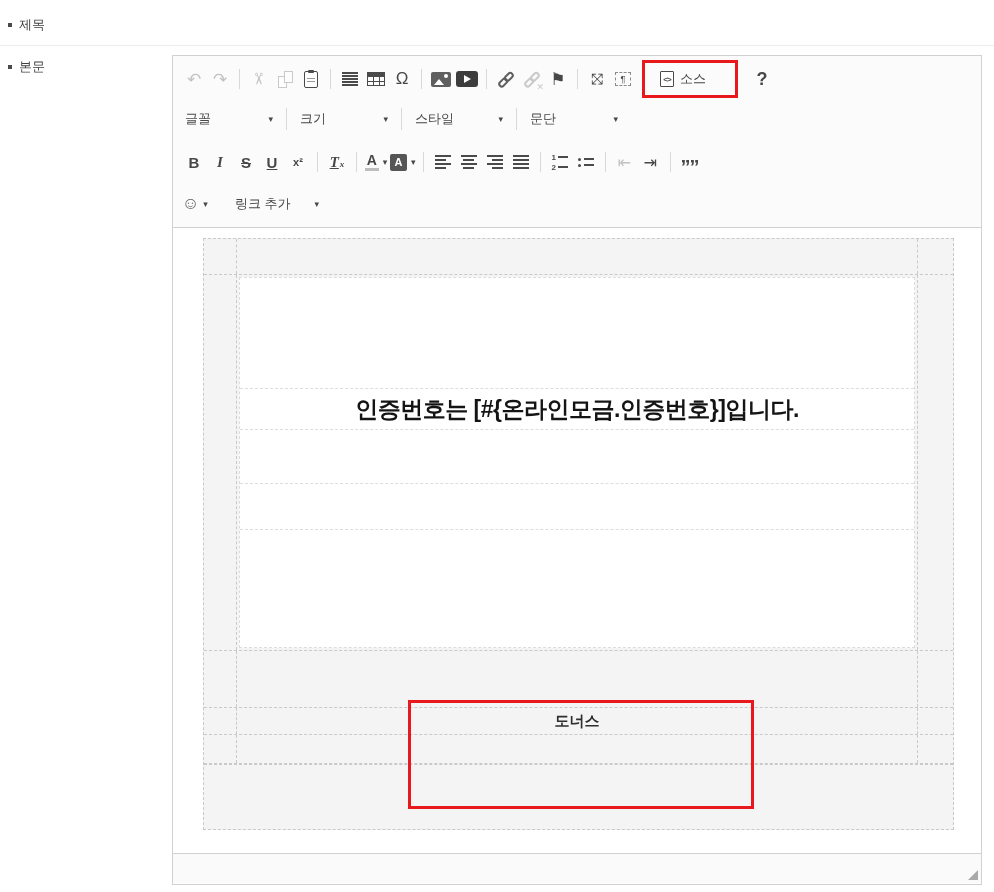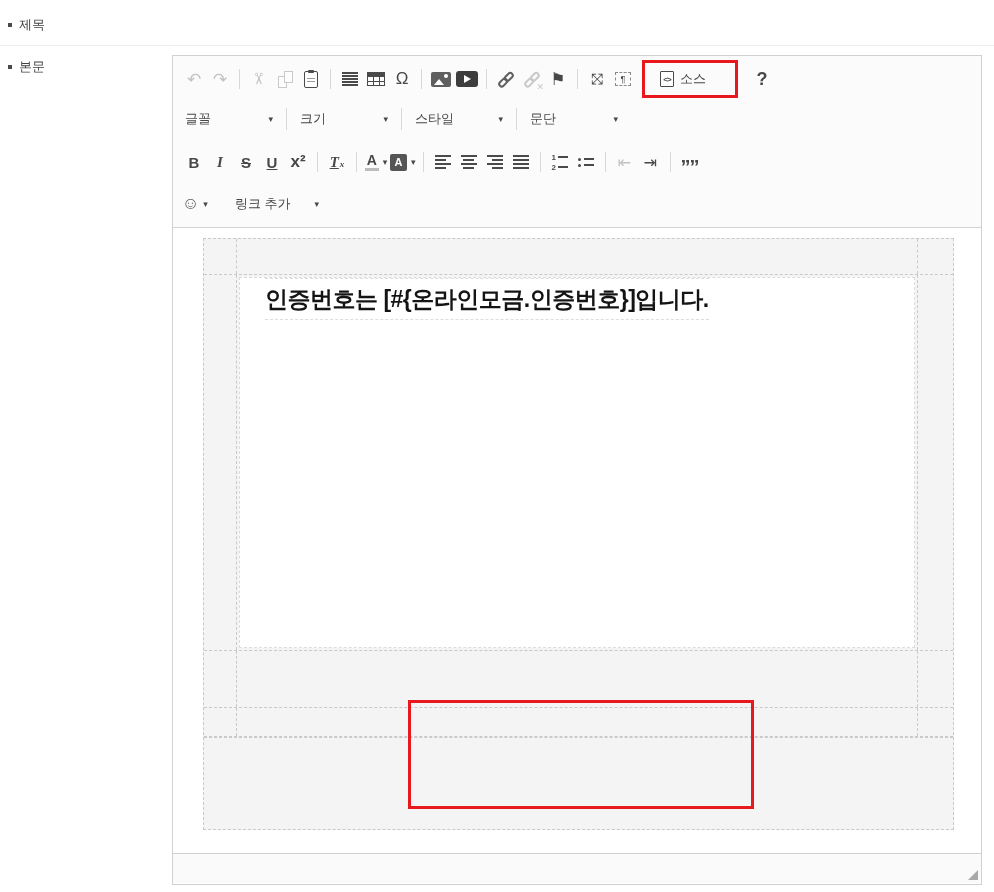--- a/index.html
+++ b/index.html
@@ -68,21 +68,21 @@
   
   .combo { display:inline-flex; align-items:center; justify-content:space-between; width:96px; padding:0 4px;
     font-size:13px; color:#474747; cursor:pointer; flex:none; }
   .combo-sep { width:1px; height:22px; background:#d8d8d8; margin:0 9px; flex:none; }
 
   
   .lt { font-weight:bold; font-size:15px; }
   .lt-i { font-family:"Liberation Serif","DejaVu Serif",serif; font-style:italic; }
   .lt-s { text-decoration:line-through; }
   .lt-u { text-decoration:underline; }
-  .lt-sup { font-size:17px; }
+  .lt-sup { font-size:11px; }
   .icon-tx { font-family:"Liberation Serif","DejaVu Serif",serif; font-style:italic; font-weight:bold; font-size:15px; color:#474747;text-align:right; }
   .icon-tx .t { text-decoration:underline; }
   .icon-tx .sub { font-size:9px; margin-left:1px; }
   .icon-fc { font-weight:bold; font-size:14px; color:#474747; border-bottom:3px solid #bdbdbd; line-height:15px; padding:0 2px; }
   .icon-bc { width:17px; height:17px; background:#555; border-radius:2px; color:#fff; font-weight:bold; font-size:11px;
     display:flex; align-items:center; justify-content:center; }
   .al { background-size:16px 2px,11px 2px,16px 2px,11px 2px; background-position:0 0,0 4px,0 8px,0 12px; }
   .ac { background-size:16px 2px,11px 2px,16px 2px,11px 2px; background-position:0 0,50% 4px,0 8px,50% 12px; }
   .ar { background-size:16px 2px,11px 2px,16px 2px,11px 2px; background-position:0 0,100% 4px,0 8px,100% 12px; }
   .aj { background-size:16px 2px,16px 2px,16px 2px,16px 2px; background-position:0 0,0 4px,0 8px,0 12px; }
@@ -100,21 +100,21 @@
   
   #content { position:relative; height:625px; background:#fff; overflow:hidden; cursor:text; }
   .otable { position:absolute; left:30px; top:10px; width:751px; height:592px; background:#f4f4f4;
     border:1px dashed #c9c9c9; display:flex; flex-direction:column; }
   .orow { display:flex; border-bottom:1px dashed #c9c9c9; flex:none; }
   .orow:last-child { border-bottom:none; flex:1; }
   .cl { width:33px; border-right:1px dashed #c9c9c9; flex:none; }
   .cm { width:681px; border-right:1px dashed #c9c9c9; flex:none; position:relative; }
   .cr { flex:1; }
   .r1 { height:36px; } .r2 { height:376px; } .r3 { height:57px; } .r4 { height:27px; } .r5 { height:29px; } .r6 { height:28px; }
-  .white-box { position:absolute; inset:2px; background:#fff; border:1px dashed #dcdcdc; display:flex; flex-direction:row;gap:25px; }
+  .white-box { position:absolute; inset:2px; background:#fff; border:1px dashed #dcdcdc; display:flex; flex-direction:column; }
   .e-pad1 { height:110px; } .e-pad2 { height:53px; } .e-pad3 { flex:1; }
   .e-head { height:42px; border-top:1px dashed #ddd; border-bottom:1px dashed #ddd; display:flex; align-items:center; justify-content:center;
     font-weight:bold; font-size:23px; color:#141414; letter-spacing:-0.5px; }
   .e-text { height:47px; border-top:1px dashed #ddd; border-bottom:1px dashed #ddd; display:flex; flex-direction:column;
     align-items:center; justify-content:center; font-size:15px; color:#3d3d3d; line-height:20px; }
   .f-title { display:flex; align-items:center; justify-content:center; height:100%; font-weight:bold; font-size:15px; color:#2e2e2e; }
   .f-text { display:flex; align-items:center; justify-content:center; height:100%; font-size:16px; color:#8f8f8f; }
   .red-footer { position:absolute; left:204px; top:461px; width:346px; height:109px; border:3px solid #e8191c; z-index:3; pointer-events:none; }
 
   
@@ -329,20 +329,27 @@
           </div>
           <div class="cr"></div>
         </div>
 
         <div class="orow r3">
           <div class="cl"></div>
           <div class="cm"></div>
           <div class="cr"></div>
         </div>
 
+        <div class="orow r4">
+          <div class="cl"></div>
+          <div class="cm">
+            <div class="f-title">도너스</div>
+          </div>
+          <div class="cr"></div>
+        </div>
 
         <div class="orow r5">
           <div class="cl"></div>
           <div class="cm"></div>
           <div class="cr"></div>
         </div>
 
 
         <div class="orow r7">
           <div class="cl"></div>

